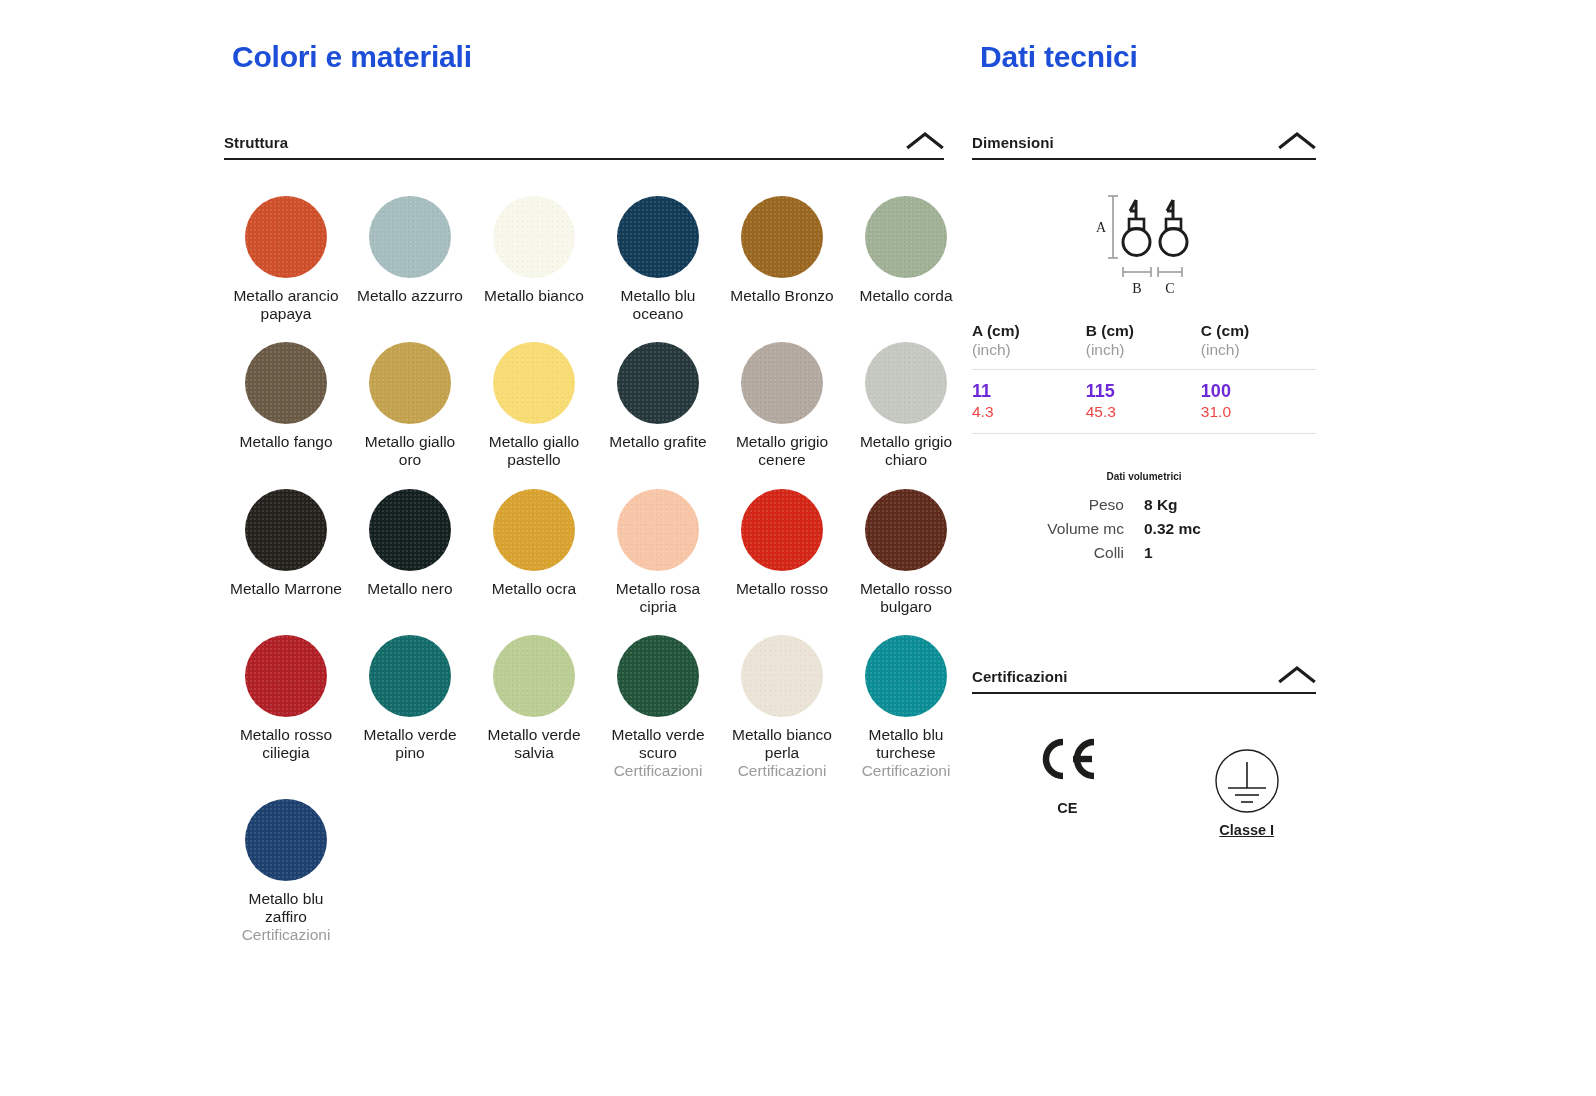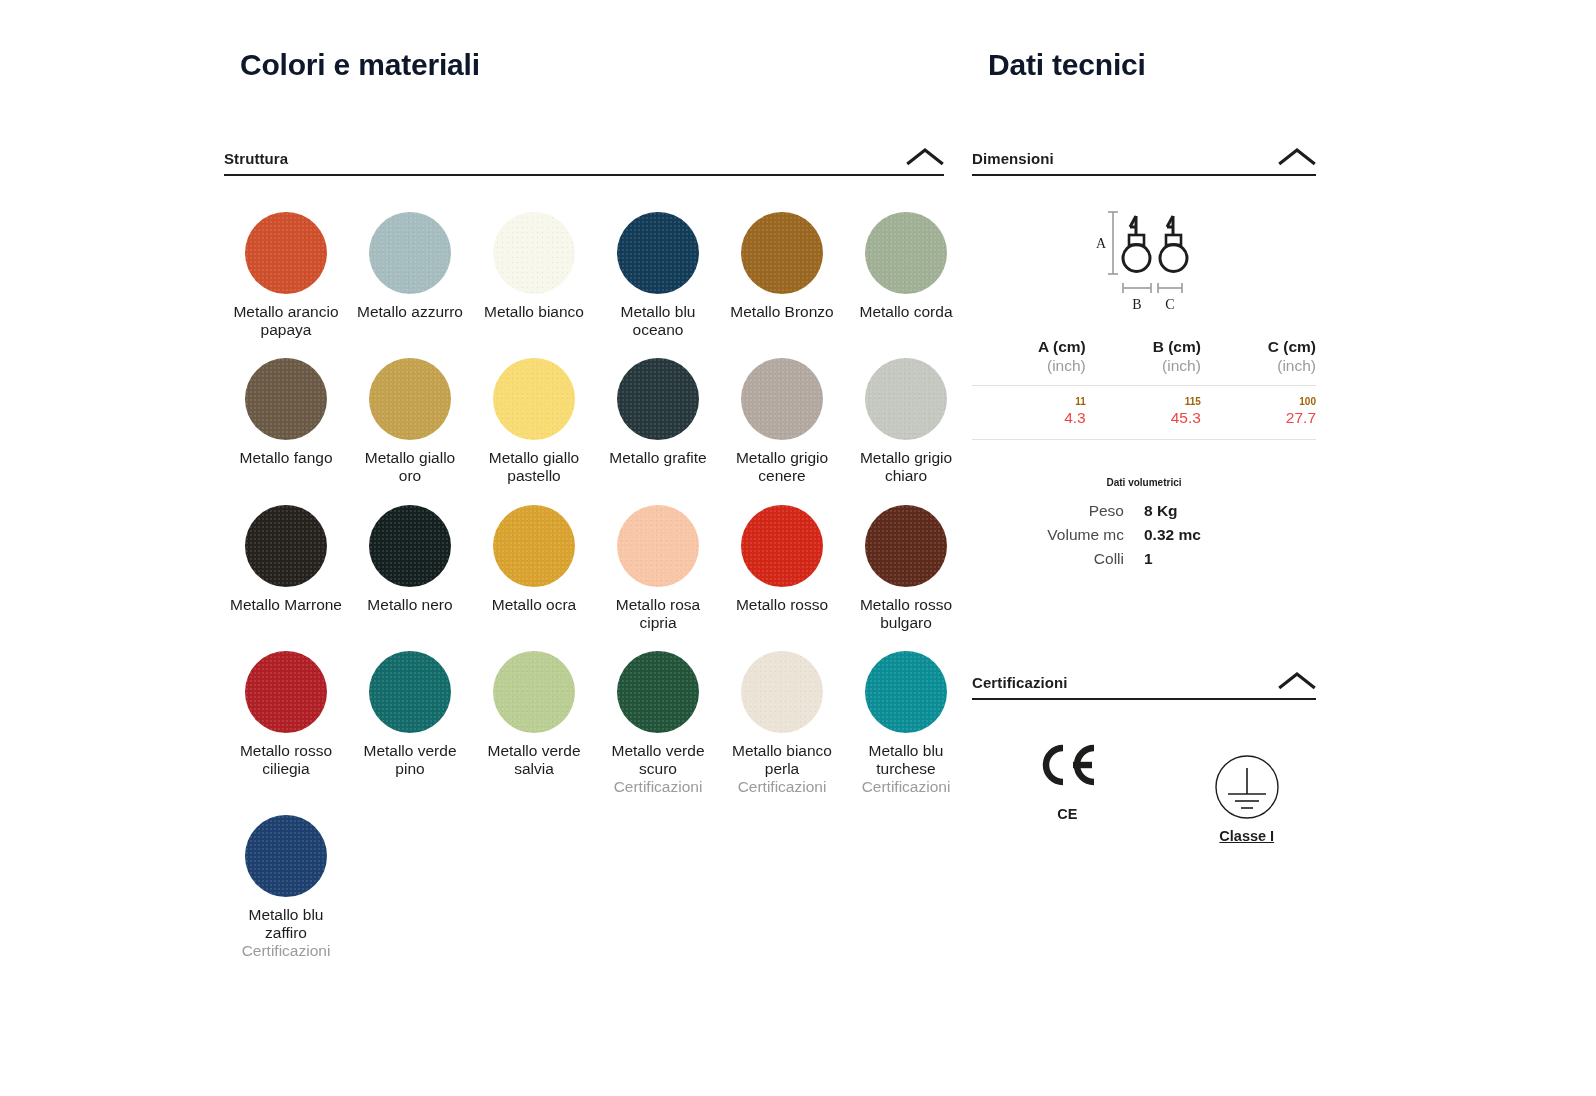--- a/index.html
+++ b/index.html
@@ -35,22 +35,22 @@
     top: 32px;
     width: 344px;
   }
 
   
   .page-title {
     font-size: 30px;
     font-weight: 700;
     letter-spacing: -0.2px;
     line-height: 1.1;
-    margin: 16px;
-    color: #0f172a;
+    margin: 8px;
+    color: #1d4ed8;
   }
 
   .accordion-head {
     display: flex;
     align-items: flex-end;
     justify-content: space-between;
     padding-bottom: 7px;
     border-bottom: 2.5px solid #1d1d1b;
     gap: 44px;
   }
@@ -129,21 +129,21 @@
   }
 
   
   .dim-table {
     width: 344px;
     border-collapse: collapse;
     margin-top: 18px;
   }
   .dim-table th,
   .dim-table td {
-    text-align: right;
+    text-align: left;
     padding: 0;
   }
   .dim-table thead th {
     padding-bottom: 9px;
     border-bottom: 1px solid #e2e2e2;
   }
   .dim-table tbody td {
     padding-top: 10px;
     padding-bottom: 11px;
     border-bottom: 1px solid #e2e2e2;
@@ -157,24 +157,24 @@
   }
   .th-sub {
     display: block;
     font-size: 15.5px;
     font-weight: 400;
     line-height: 1.25;
     color: #9b9b9b;
   }
   .td-main {
     display: block;
-    font-size: 10px;
+    font-size: 18px;
     font-weight: 700;
     line-height: 1.25;
-    color: #a16207;
+    color: #6d28d9;
   }
   .td-sub {
     display: block;
     font-size: 15.5px;
     font-weight: 400;
     line-height: 1.25;
     color: #ef4444;
   }
 
   
@@ -442,21 +442,21 @@
           <td>
             <span class="td-main">11</span>
             <span class="td-sub">4.3</span>
           </td>
           <td>
             <span class="td-main">115</span>
             <span class="td-sub">45.3</span>
           </td>
           <td>
             <span class="td-main">100</span>
-            <span class="td-sub">27.7</span>
+            <span class="td-sub">31.0</span>
           </td>
         </tr>
       </tbody>
     </table>
 
     <div class="vol-block">
       <div class="vol-title">Dati volumetrici</div>
 
       <div class="vol-row">
         <span class="vol-key">Peso</span>

